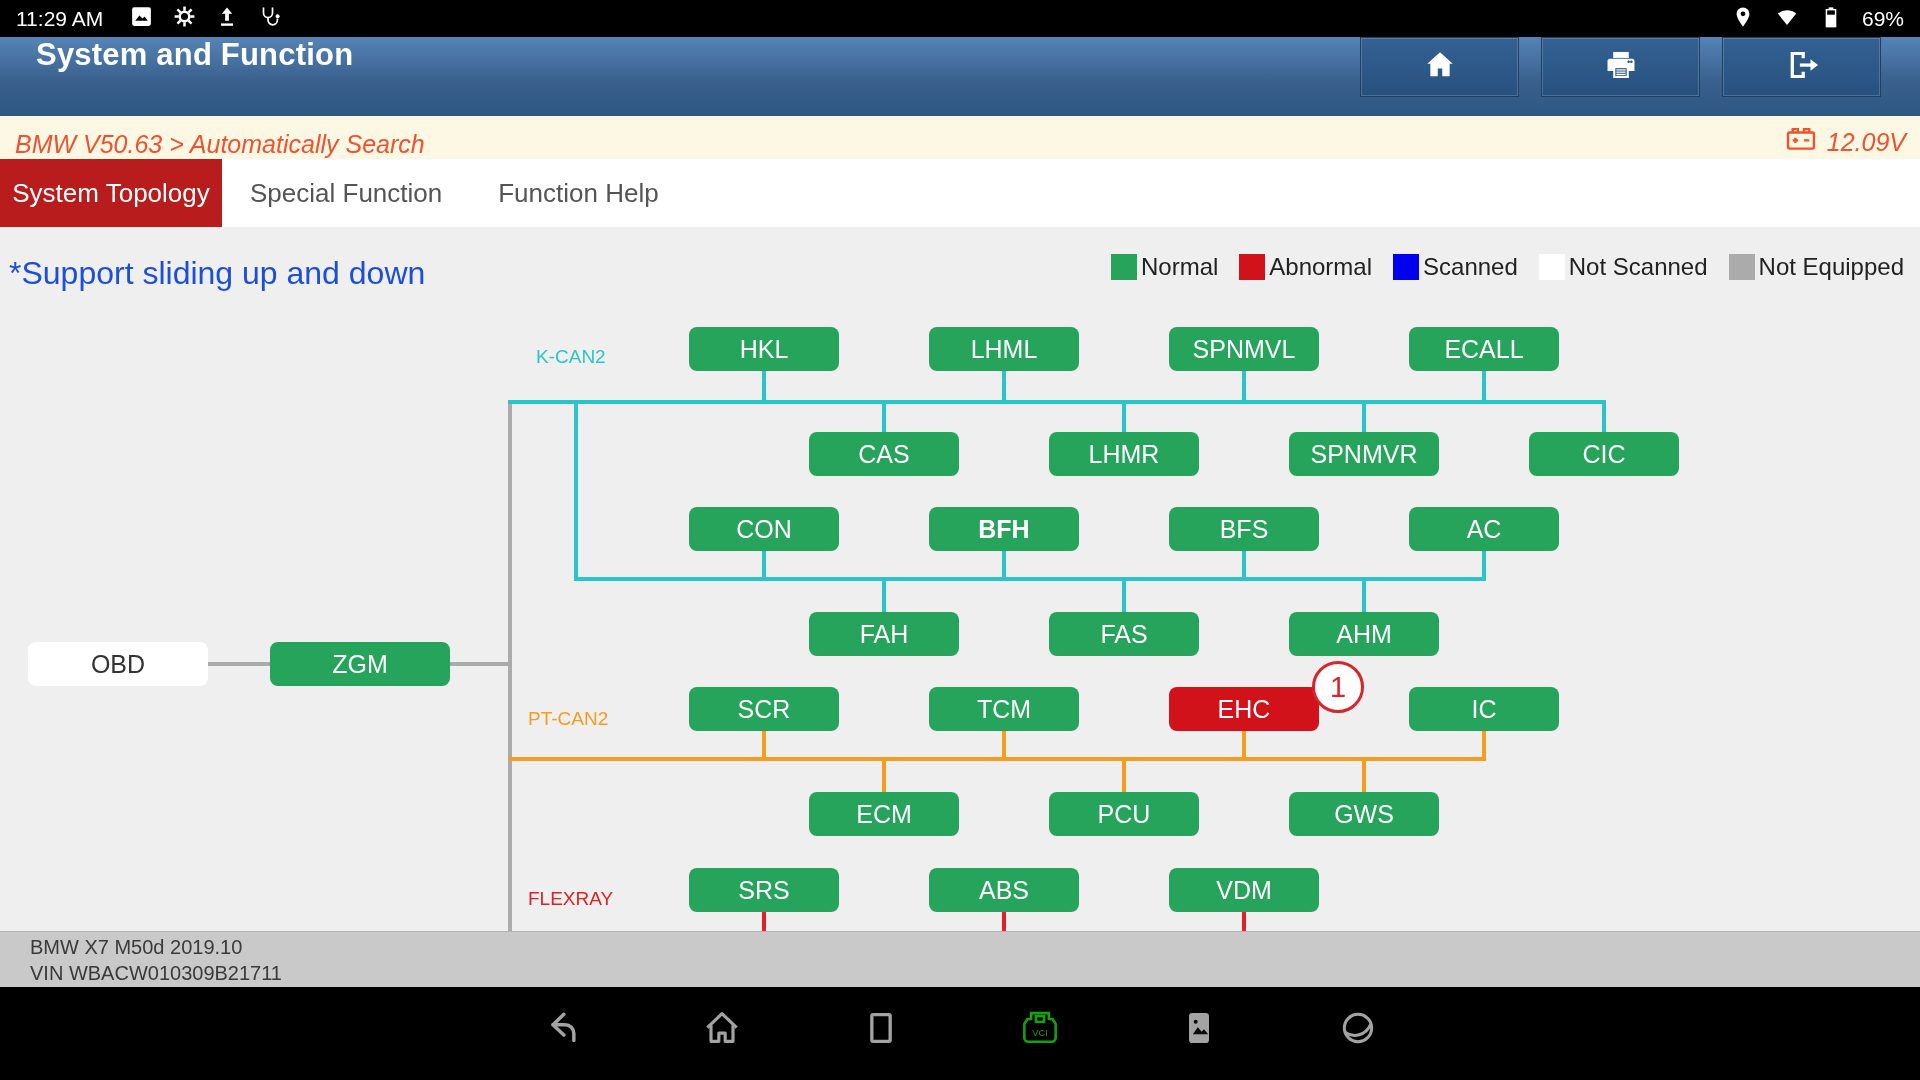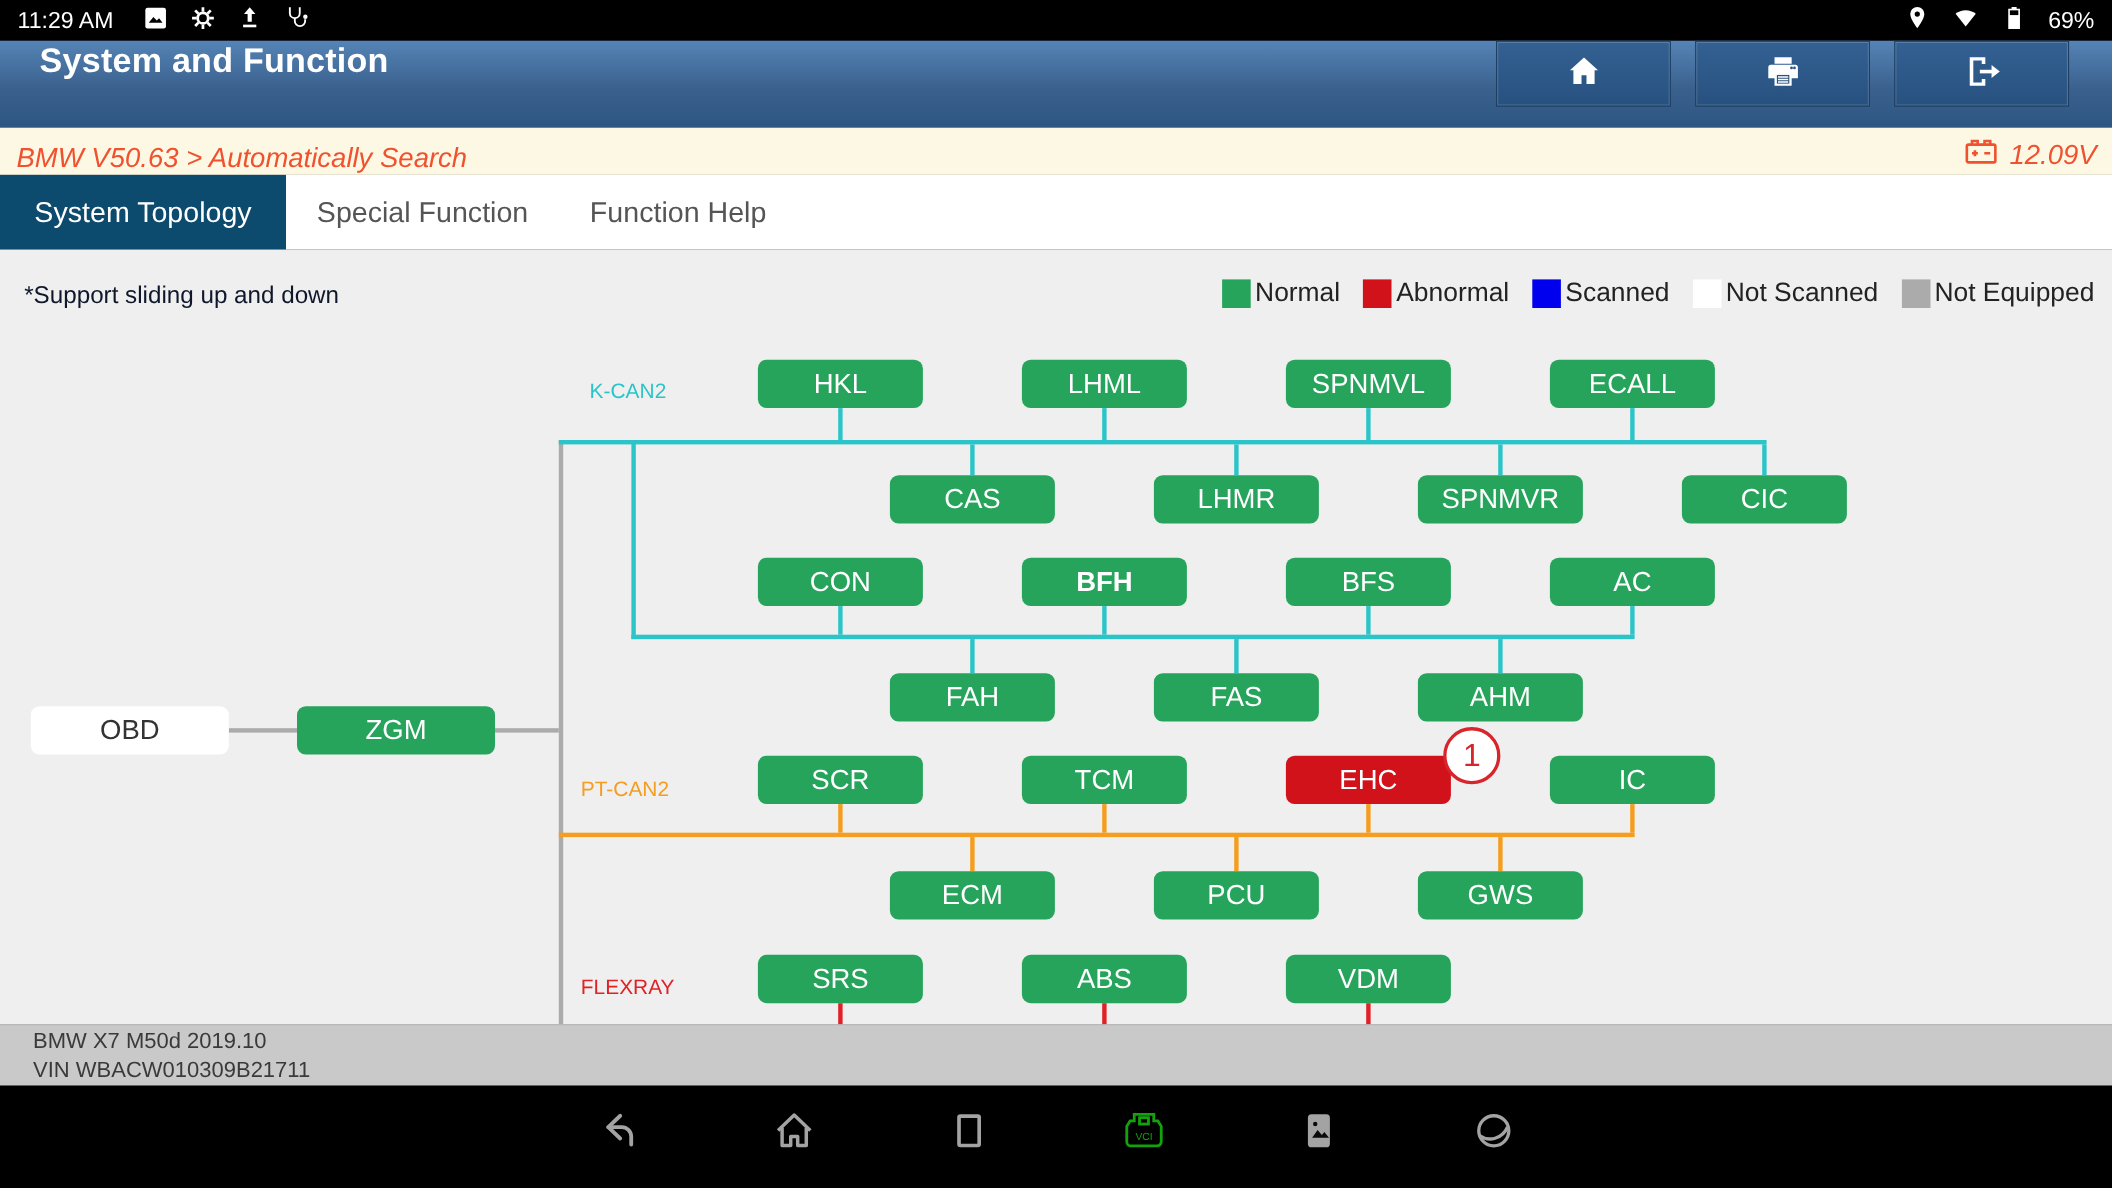--- a/index.html
+++ b/index.html
@@ -20,25 +20,25 @@
   .hbtn { width:159px; height:60px; background:linear-gradient(180deg,#336192 0%,#27517F 100%); border:1px solid #1E3F62; box-shadow:inset 0 0 0 1px rgba(255,255,255,0.18); display:flex; align-items:center; justify-content:center; cursor:pointer; }
 
   
   .breadcrumb { height:43px; flex:none; background:#FCF8E3; display:flex; align-items:flex-end; padding:12px 14px 0 15px; font-style:italic; color:#F0512F; }
   .breadcrumb .path { font-size:25px; }
   .volt { margin-left:auto; display:flex; align-items:center; gap:10px; font-size:25px; }
 
   
   .tabs { height:68px; flex:none; background:#fff; display:flex; align-items:stretch; }
   .tab { display:flex; align-items:center; padding:0 28px; font-size:26px; color:#555; cursor:pointer; }
-  .tab.active { background:#0c4a6e; color:#fff; width:260px; padding:0; justify-content:center; }
+  .tab.active { background:#b91c1c; color:#fff; width:222px; padding:0; justify-content:center; }
 
   
   .content { height:704px; flex:none; position:relative; background:#EFEFEF; }
-  .hint { position:absolute; left:22px; top:28px; font-size:22px; color:#0f172a; }
+  .hint { position:absolute; left:9px; top:28px; font-size:32px; color:#1d4ed8; }
   .legend { position:absolute; right:16px; top:26px; display:flex; align-items:center; gap:21px; }
   .legend-item { display:flex; align-items:center; gap:4px; }
   .swatch { width:26px; height:26px; display:inline-block; }
   .legend-label { font-size:24px; color:#222; }
   .diagram { position:absolute; inset:0; }
   .tline { position:absolute; }
   .bus-label { position:absolute; font-size:19px; }
   .node { position:absolute; width:150px; height:44px; border-radius:8px; color:#fff; font-size:25px; display:flex; align-items:center; justify-content:center; cursor:pointer; }
   .node.normal { background:#26A45C; }
   .node.abnormal { background:#D2121B; }

